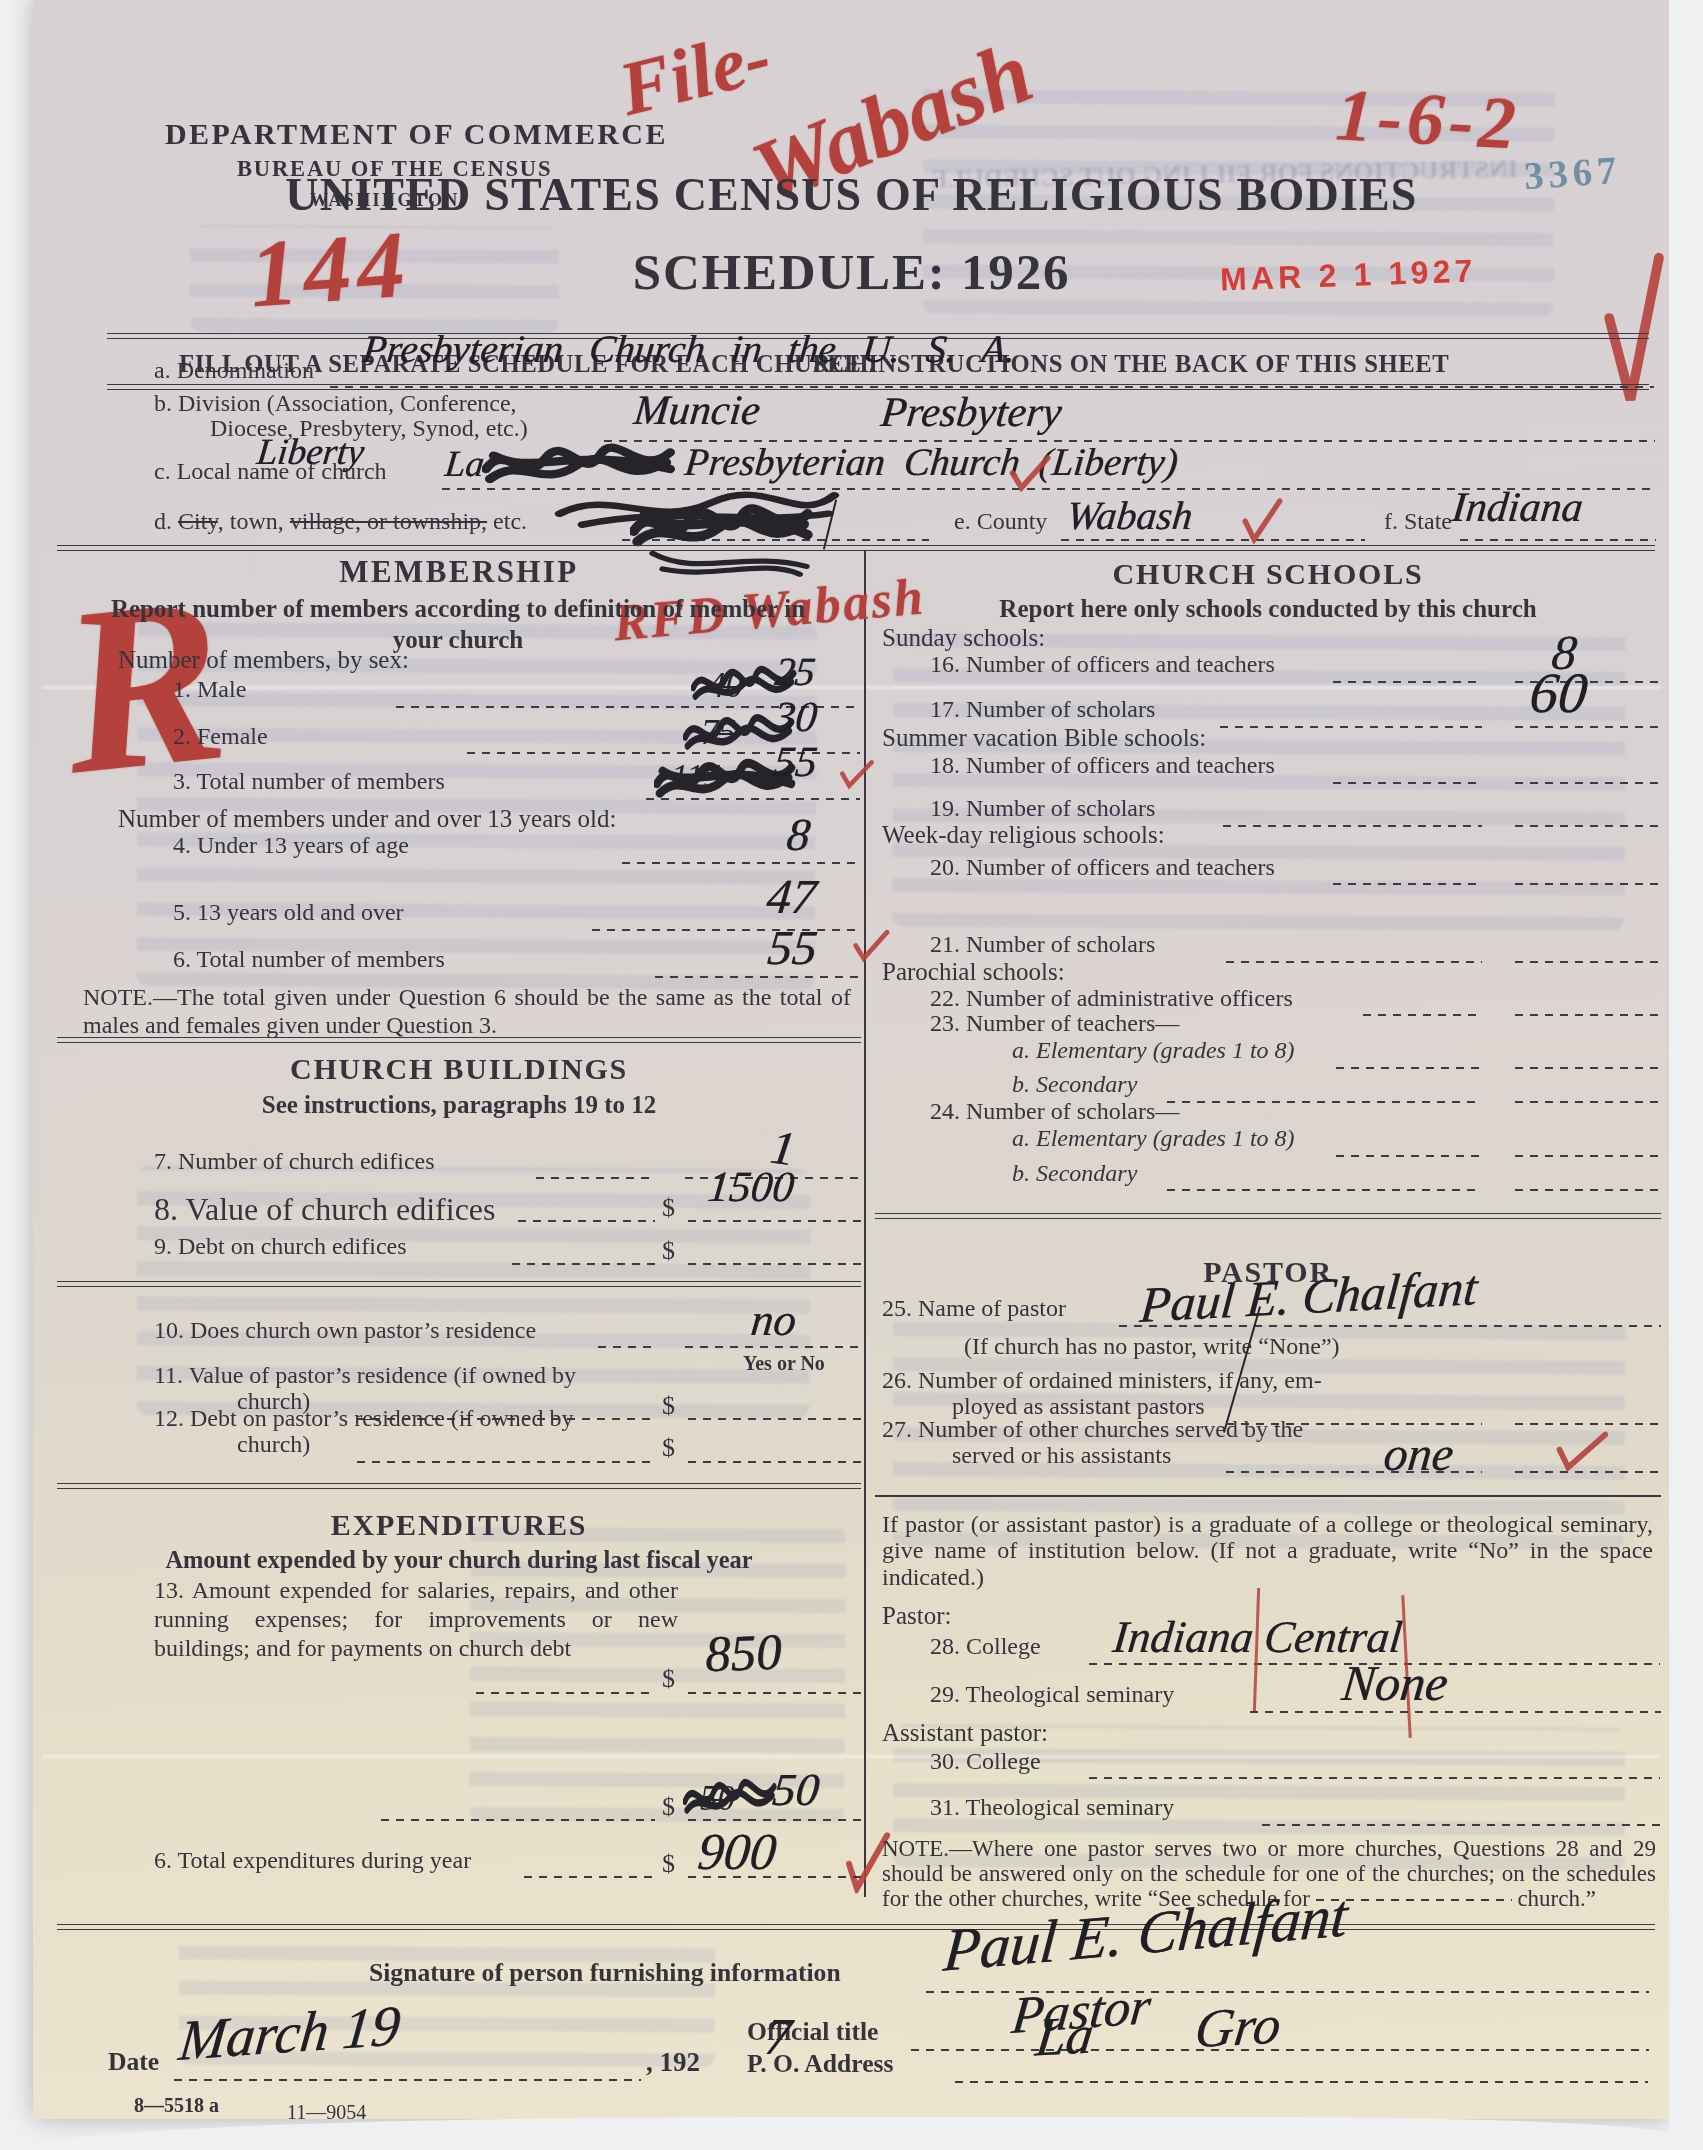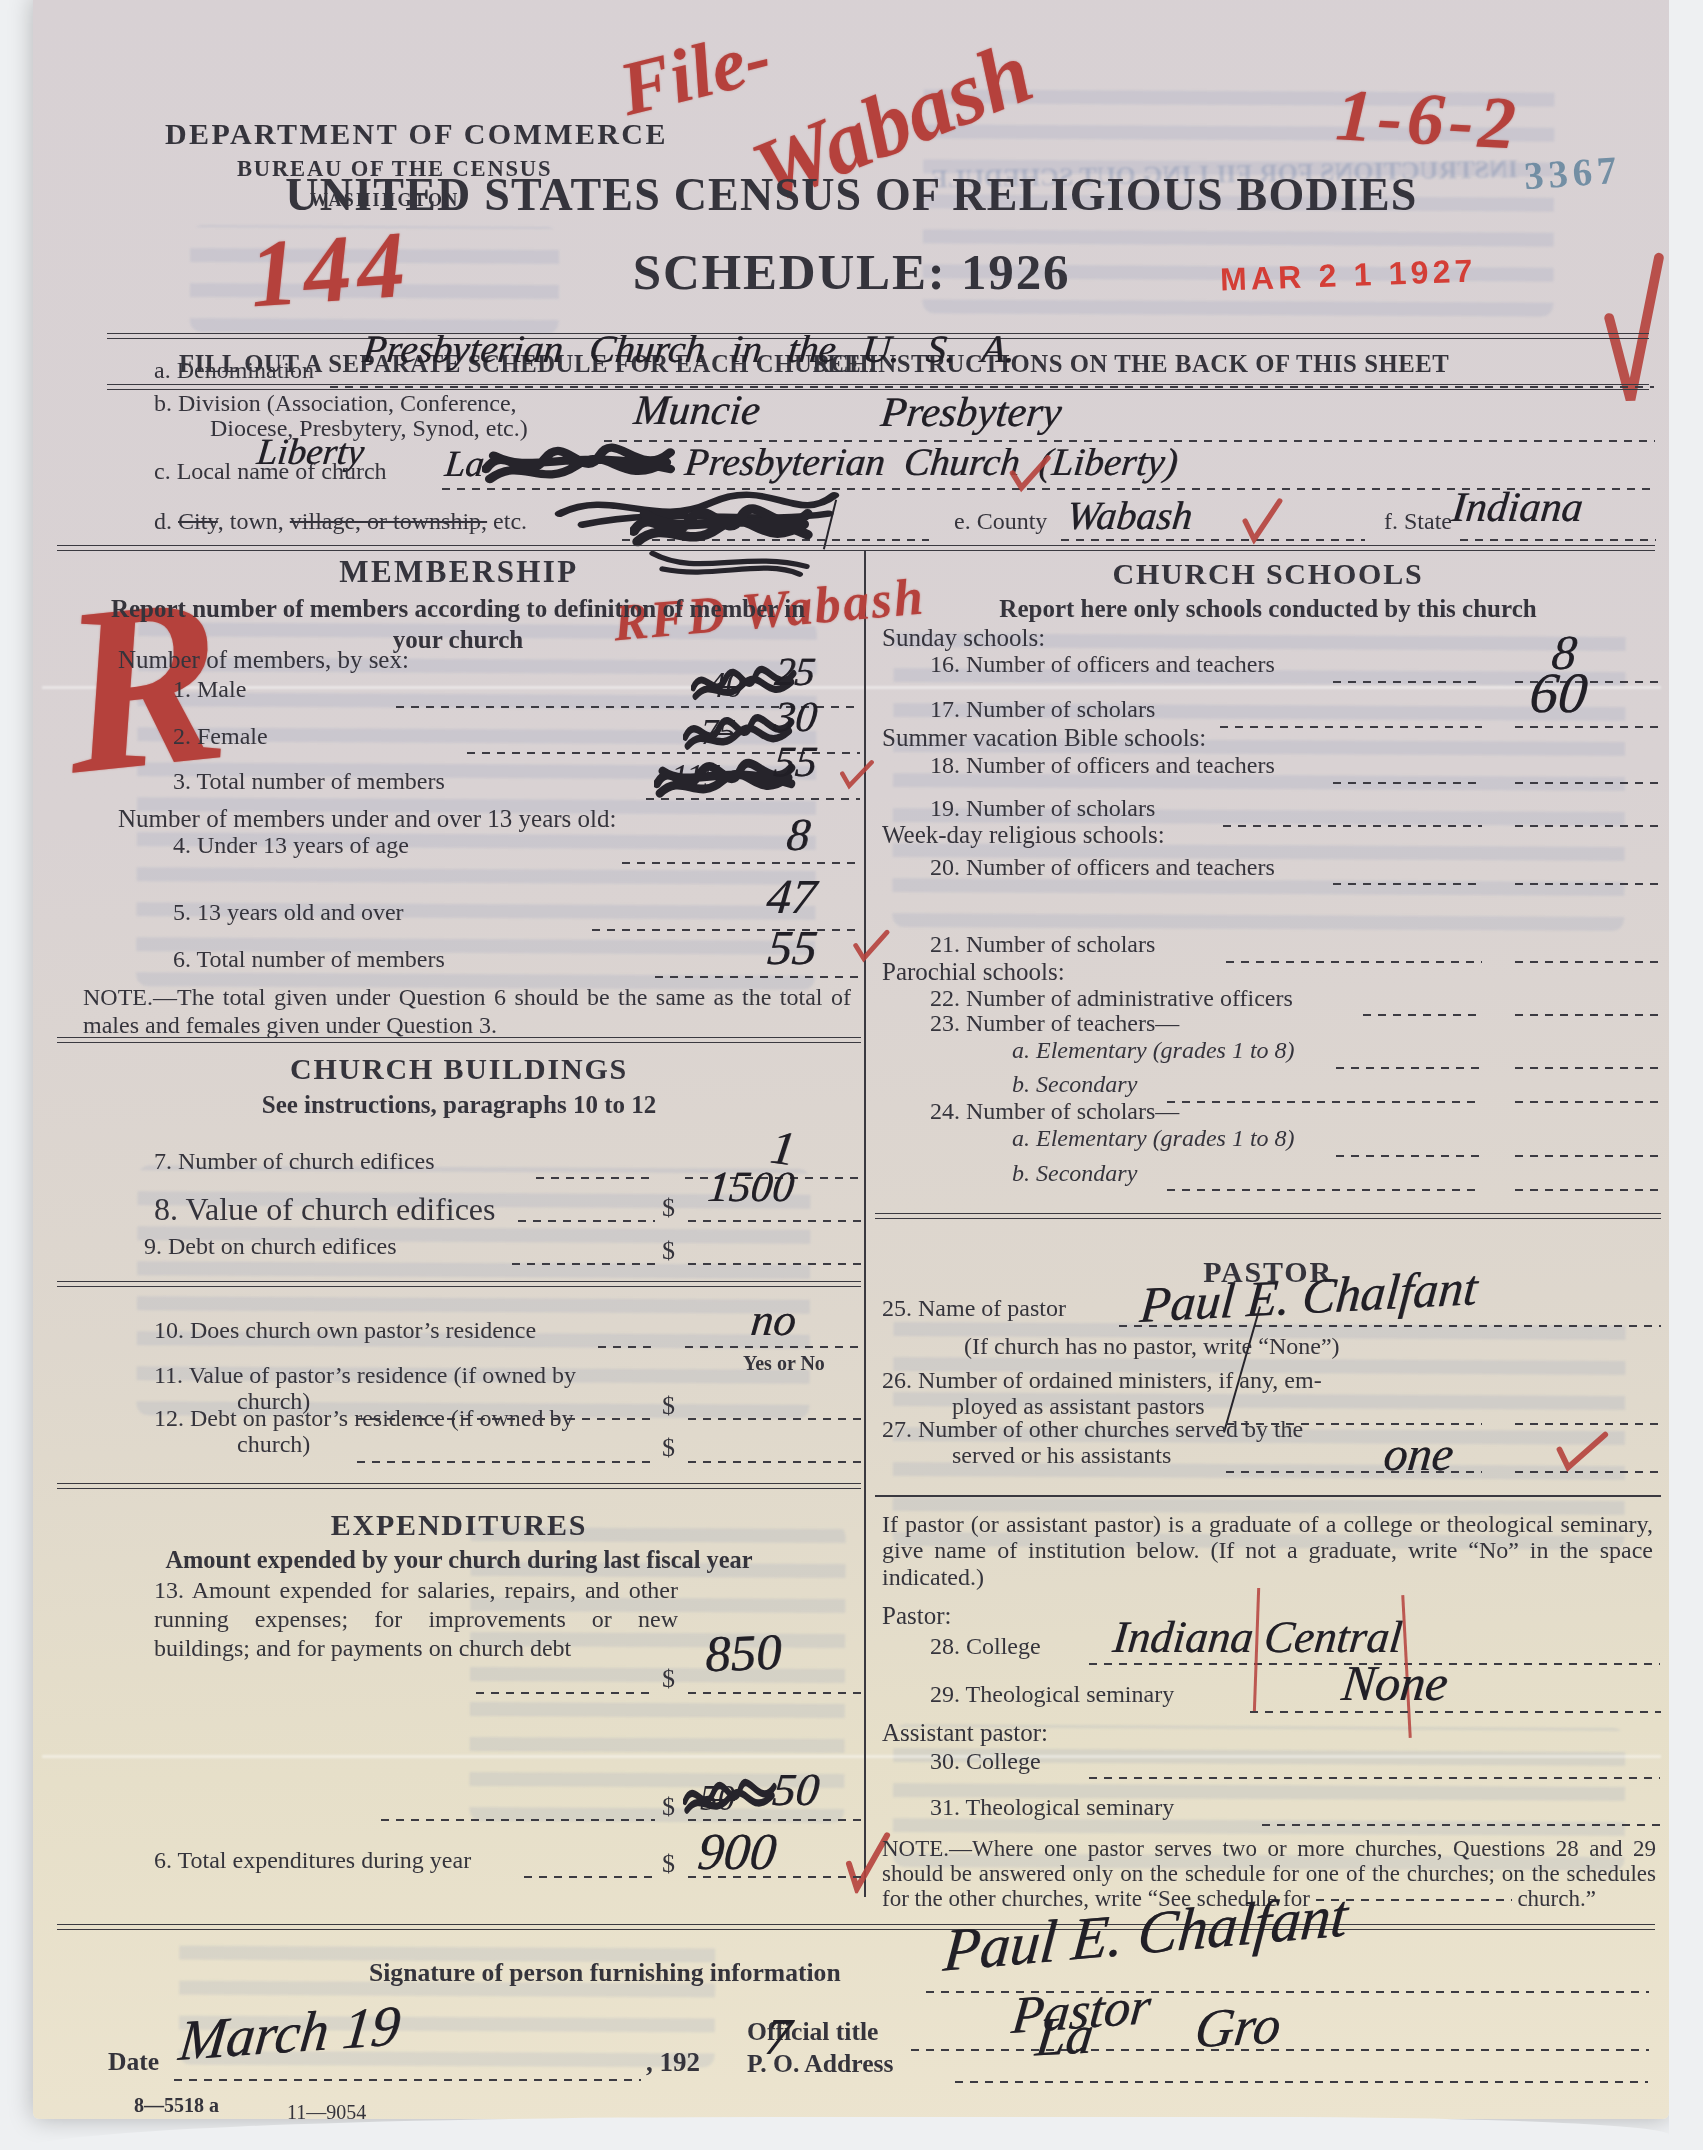--- a/index.html
+++ b/index.html
@@ -175,34 +175,34 @@
   <div class="hand" style="left:768px;top:919px;font-size:49px;">55</div>
   <svg class="chk" style="left:850px;top:926px;transform:rotate(8deg);" width="39" height="39" viewBox="0 0 40 40">
     <path d="M6 22 L16 34 L36 4" stroke="#b5413c" stroke-width="5" fill="none" stroke-linecap="round" opacity=".9"></path>
   </svg>
 
   <div class="prw" style="left:83px;top:983px;width:768px;font-size:24px;line-height:1.18;text-align:justify;">NOTE.—The total given under Question 6 should be the same as the total of males and females given under Question 3.</div>
 
   <div class="hr2" style="left:57px;top:1037px;width:804px;"></div>
 
   <div class="pr b ctrL" style="top:1052px;font-size:30px;letter-spacing:1.8px;">CHURCH BUILDINGS</div>
-  <div class="pr b ctrL" style="top:1091px;font-size:25px;">See instructions, paragraphs 10 to 12</div>
+  <div class="pr b ctrL" style="top:1091px;font-size:25px;">See instructions, paragraphs 19 to 12</div>
 
   <div class="pr" style="left:154px;top:1148px;font-size:24px;">7. Number of church edifices</div>
   <div class="ld" style="left:536px;top:1177px;width:119px;"></div>
   <div class="ld" style="left:685px;top:1177px;width:176px;"></div>
   <div class="hand" style="left:771px;top:1120px;font-size:48px;transform:rotate(8deg);">1</div>
 
   <div class="pr" style="left:154px;top:1191px;font-size:32px;">8. Value of church edifices</div>
   <div class="ld" style="left:518px;top:1220px;width:137px;"></div>
   <div class="pr" style="left:662px;top:1193px;font-size:26px;">$</div>
   <div class="ld" style="left:688px;top:1220px;width:173px;"></div>
   <div class="hand" style="left:708px;top:1162px;font-size:43px;">1500</div>
 
-  <div class="pr" style="left:144px;top:1233px;font-size:24px;">9. Debt on church edifices</div>
+  <div class="pr" style="left:154px;top:1233px;font-size:24px;">9. Debt on church edifices</div>
   <div class="ld" style="left:512px;top:1263px;width:143px;"></div>
   <div class="pr" style="left:662px;top:1236px;font-size:26px;">$</div>
   <div class="ld" style="left:688px;top:1263px;width:173px;"></div>
 
   <div class="hr2" style="left:57px;top:1281px;width:804px;border-top-width:1.2px;border-bottom-width:1.2px;"></div>
 
   <div class="pr" style="left:154px;top:1317px;font-size:24px;">10. Does church own pastor’s residence</div>
   <div class="ld" style="left:598px;top:1346px;width:57px;"></div>
   <div class="ld" style="left:685px;top:1346px;width:176px;"></div>
   <div class="hand" style="left:751px;top:1294px;font-size:45px;">no</div>

